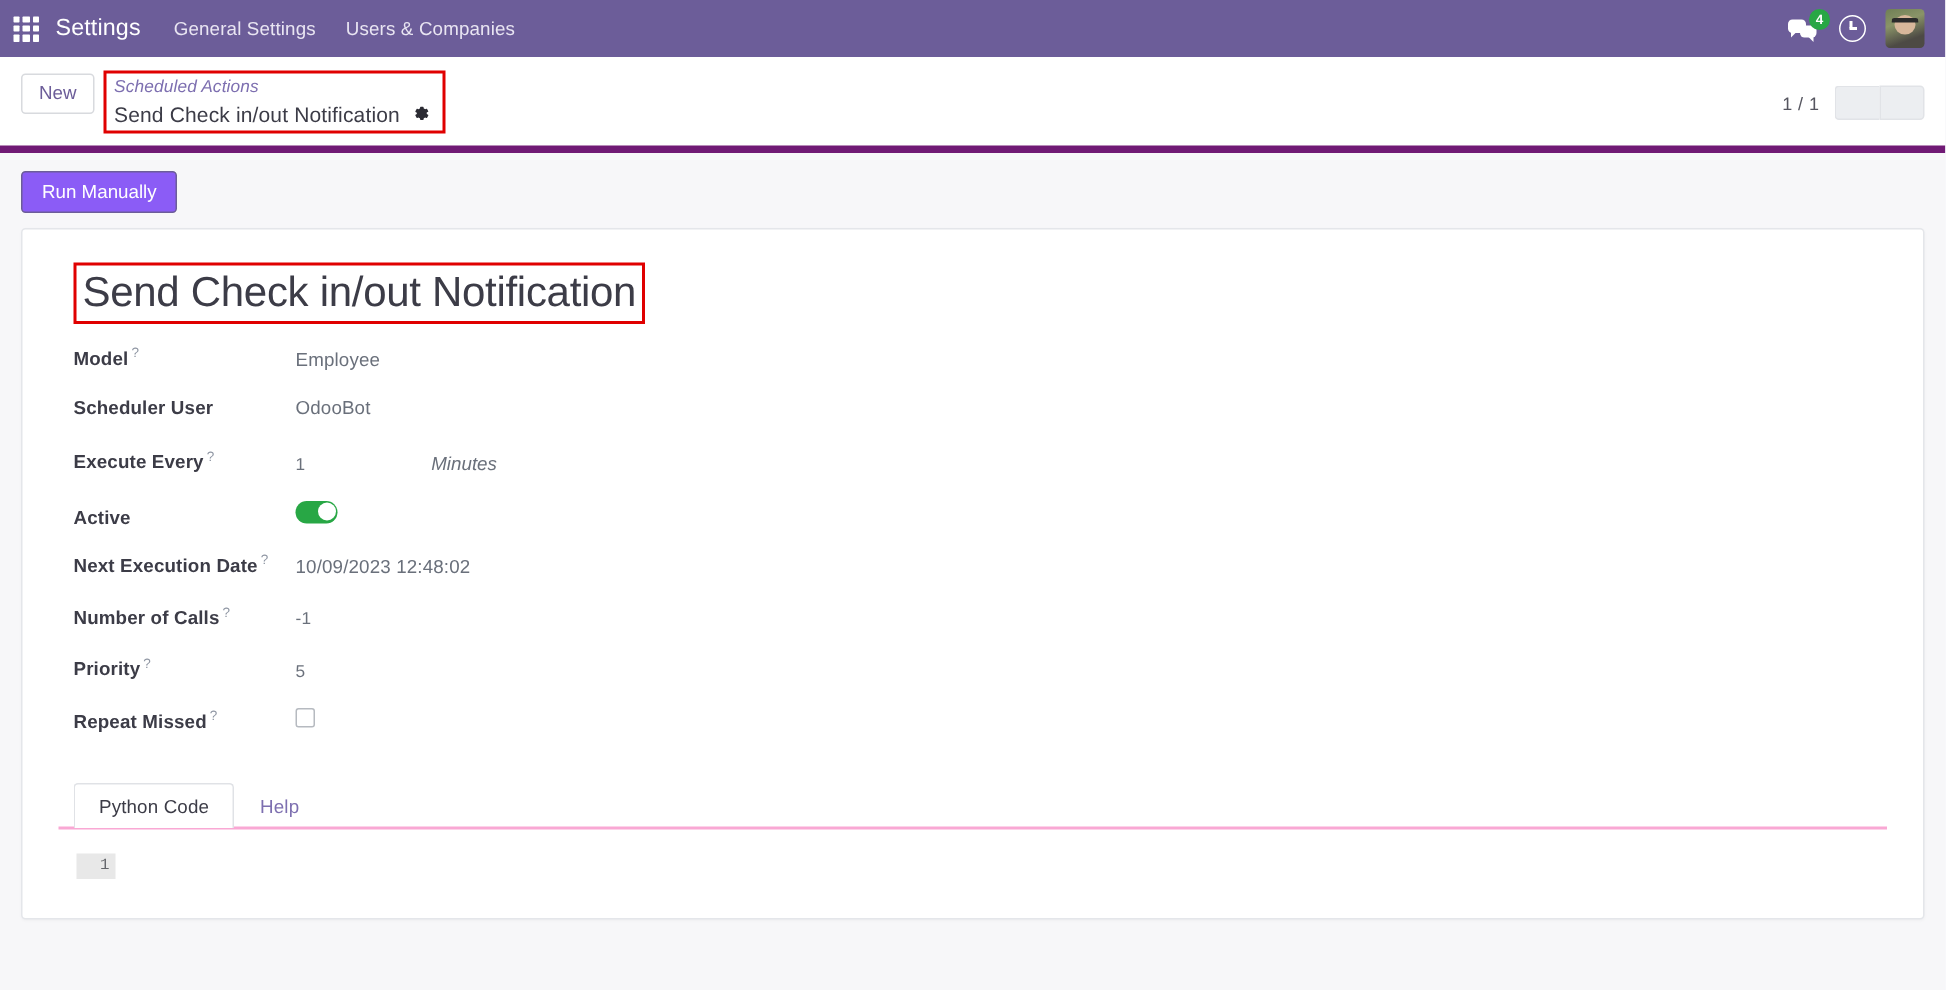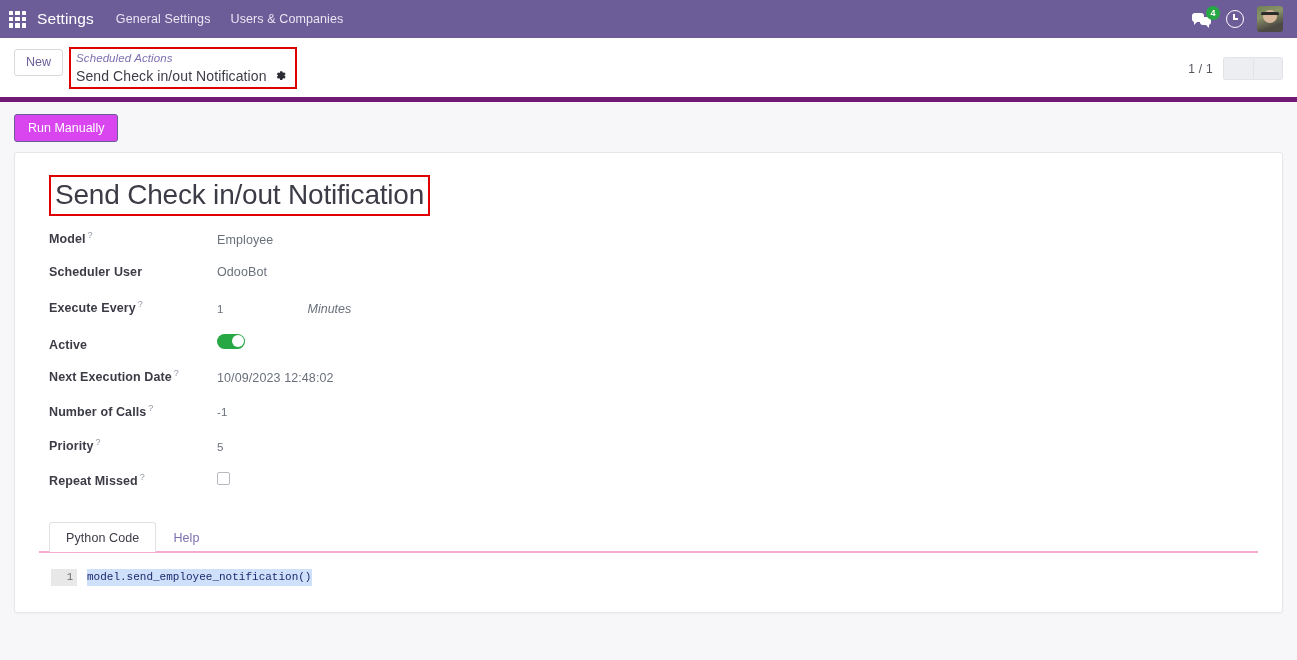--- a/index.html
+++ b/index.html
@@ -122,21 +122,21 @@
   .pager-btn {
     width: 30px; height: 23px; background: #eceef1;
     border: 1px solid #e1e3e7; cursor: pointer;
   }
   .pager-btn:first-child { border-right: none; border-radius: 3px 0 0 3px; }
   .pager-btn:last-child { border-radius: 0 3px 3px 0; }
 
   
   .action-bar { padding: 12px 14px 10px 14px; }
   .btn-run {
-    background: #d946ef; border: 1px solid #6c5d99; color: #ffffff;
+    background: #8b5cf6; border: 1px solid #6c5d99; color: #ffffff;
     font-size: 12.5px; padding: 6px 13px; border-radius: 3px; cursor: pointer;
     font-family: "Liberation Sans", sans-serif;
   }
 
   
   .sheet-wrap { padding: 0 14px; }
   .sheet {
     background: #ffffff; border: 1px solid #e4e6ea; border-radius: 3px;
     padding: 22px 24px 26px 24px; min-height: 459px;
     box-shadow: 0 1px 2px rgba(0,0,0,.03);
@@ -146,21 +146,21 @@
     padding: 0px 4px 2px 4px; margin: 0 0 14px 10px;
   }
   .record-title {
     font-size: 28px; color: #3c3c47; font-weight: 400;
     line-height: 1.25; letter-spacing: -.2px;
   }
 
   .form-fields { margin-left: 10px; }
   .f-row { display: flex; align-items: baseline; min-height: 34.5px; }
   .f-label {
-    width: 168px; flex: none;
+    width: 148px; flex: none;
     font-size: 12.5px; font-weight: bold; color: #3c3c47;
     letter-spacing: .1px;
   }
   .f-help {
     color: #8f96a3; font-size: 9px; vertical-align: super;
     margin-left: 2px; cursor: help; font-weight: normal;
   }
   .f-value { font-size: 12.5px; color: #6a707b; letter-spacing: .1px; }
   .f-value.small { font-size: 11.5px; }
   .f-unit { font-size: 12.5px; color: #6a707b; margin-left: 84px; font-style: italic; }
@@ -334,21 +334,20 @@
 
       
       <div class="notebook">
         <div class="tabs">
           <div class="tab active">Python Code</div>
           <div class="tab">Help</div>
         </div>
         <div class="code-area">
           <div class="code-line">
             <span class="gutter">1</span>
-            <span class="code-text">model.send_employee_notification()</span>
           </div>
         </div>
       </div>
 
     </div>
   </div>
 
 </div>
 
 </body></html>

